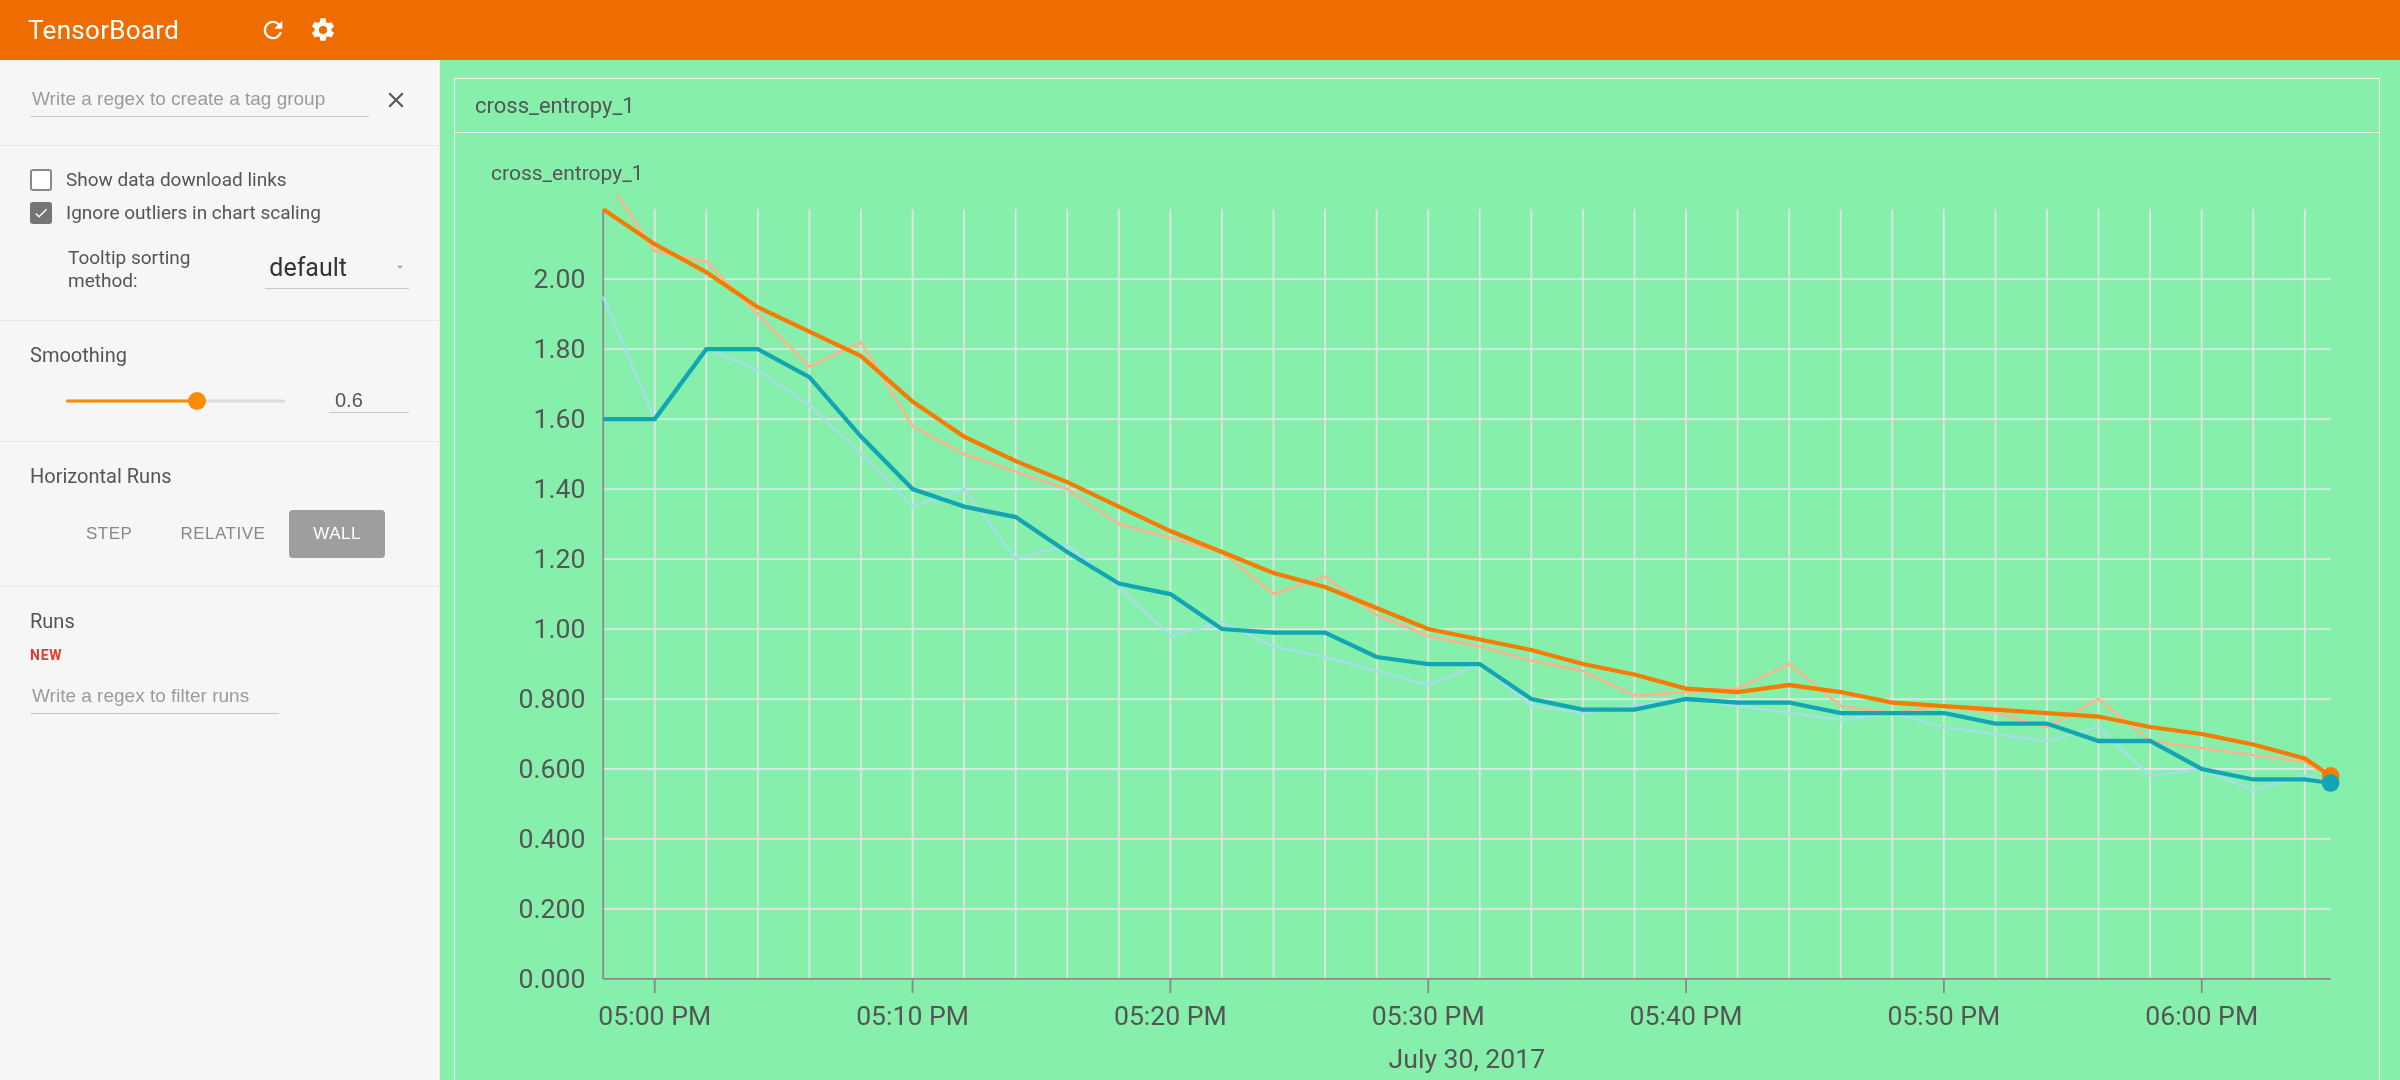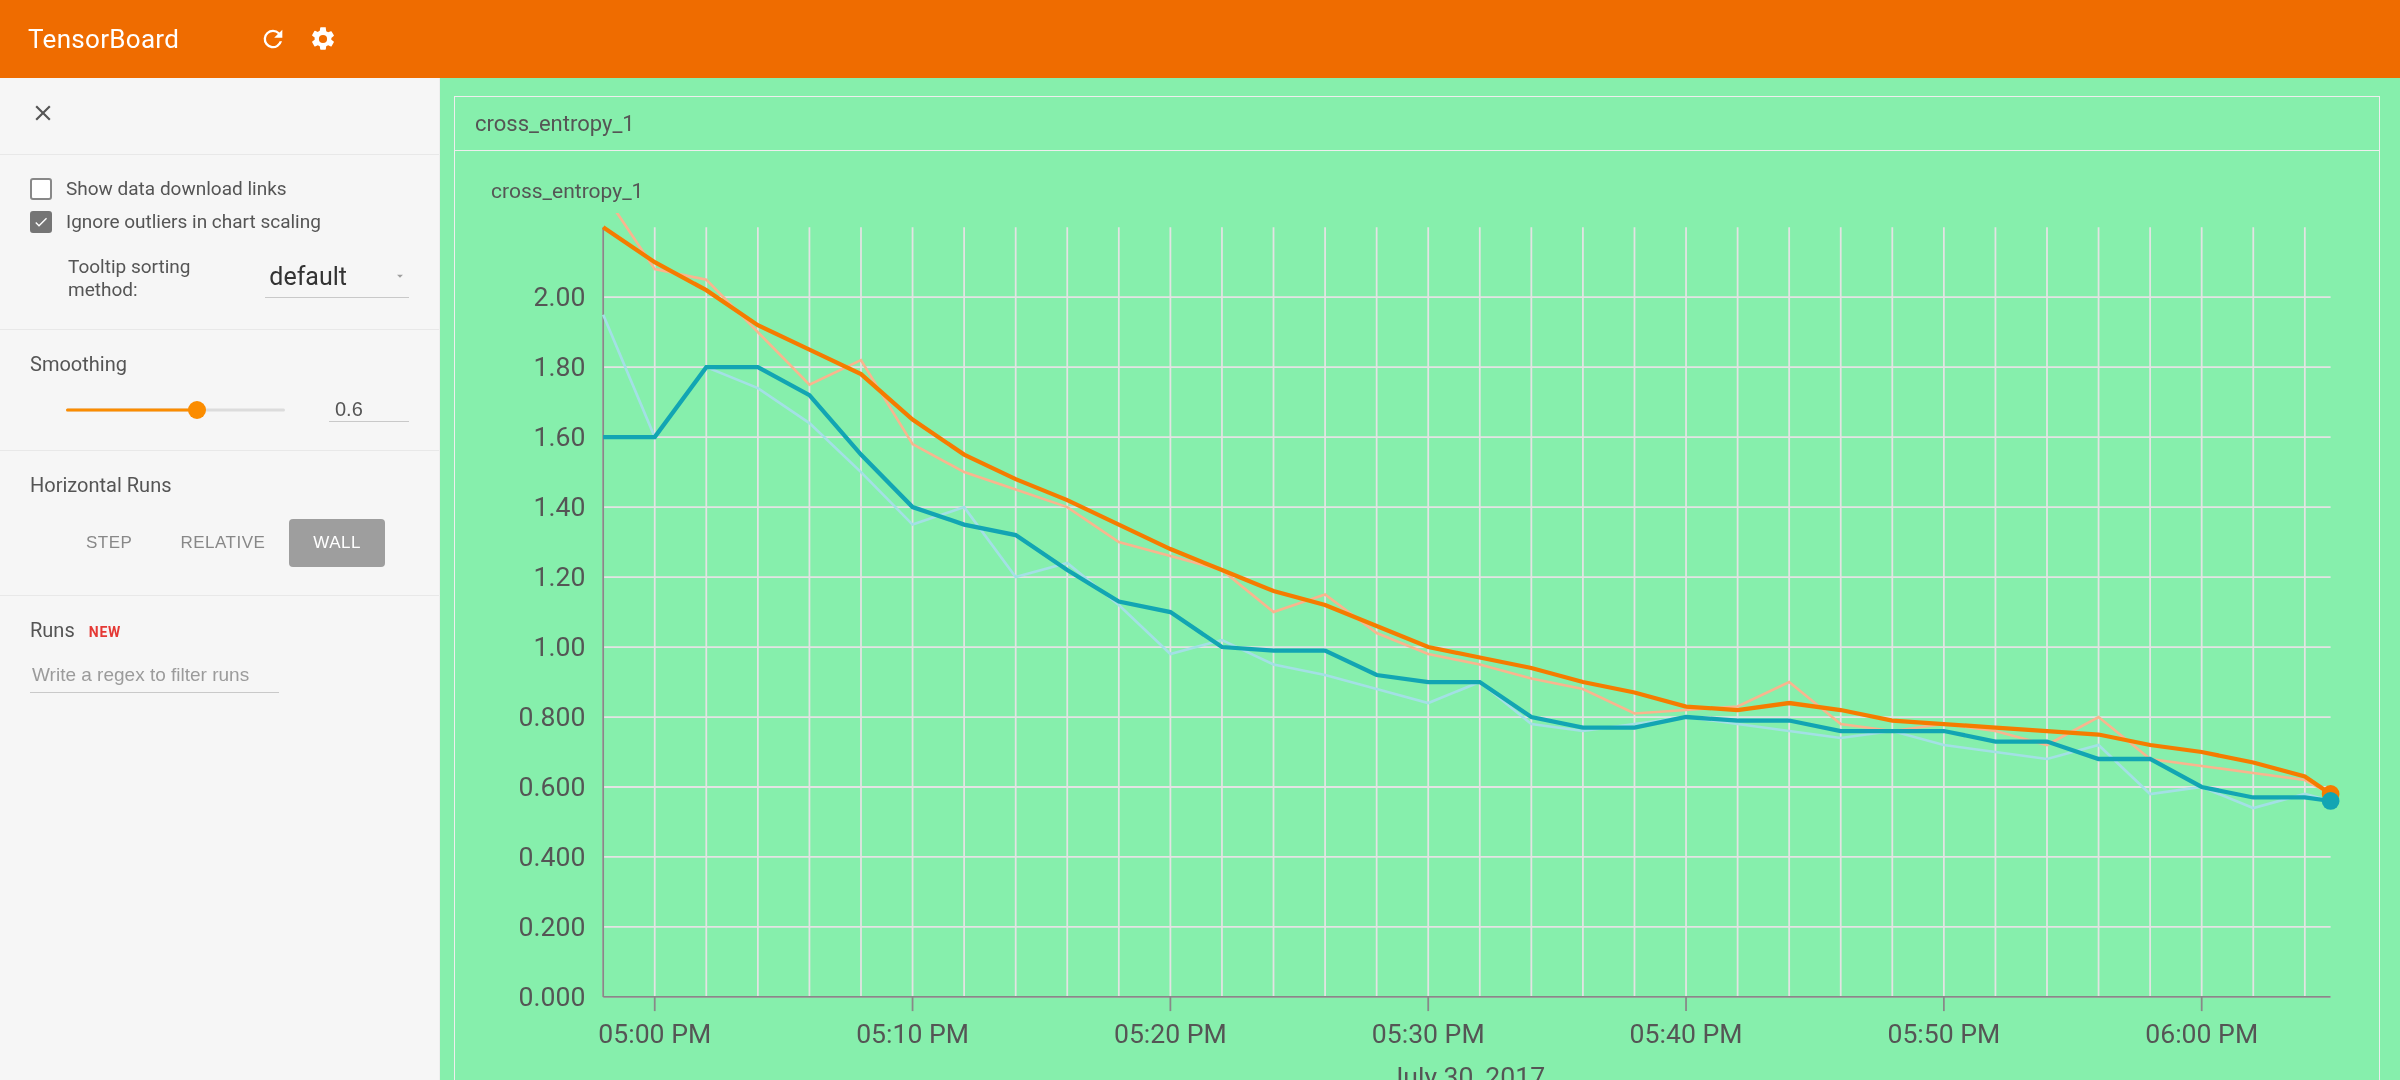--- a/index.html
+++ b/index.html
@@ -17,21 +17,21 @@
     overflow: hidden;
   }
 
   
   .header {
     background: #ef6c00;
     color: #fff;
     display: flex;
     align-items: center;
     padding: 0 28px;
-    height: 78px;
+    height: 60px;
     flex-shrink: 0;
   }
   .logo {
     font-size: 26px;
     font-weight: 400;
     margin-right: 80px;
     letter-spacing: 0.3px;
   }
   .tabs {
     display: flex;
@@ -217,20 +217,21 @@
     color: #fff;
   }
 
   .runs-head {
     display: flex;
     align-items: baseline;
     gap: 14px;
     margin-bottom: 16px;
     font-size: 20px;
     color: #555;
+    flex-direction: column;
   }
   .runs-badge {
     color: #e53935;
     font-size: 14px;
     font-weight: 700;
     letter-spacing: 0.8px;
   }
 
   
   .main {
@@ -281,20 +282,21 @@
       </span>
     </div>
   </div>
 
   <div class="body">
 
     <div class="sidebar">
 
       <div class="side-section">
         <div class="tag-row">
+          <input class="text-input" type="text" placeholder="Write a regex to create a tag group" style="">
           <span class="close-icon">
             <svg width="26" height="26" viewBox="0 0 24 24">
                 <path d="M19 6.41 17.59 5 12 10.59 6.41 5 5 6.41 10.59 12 5 17.59 6.41 19 12 13.41 17.59 19 19 17.59 13.41 12z"></path>
               </svg>
           </span>
         </div>
       </div>
 
       <div class="side-section">
         <div class="chk-row">

